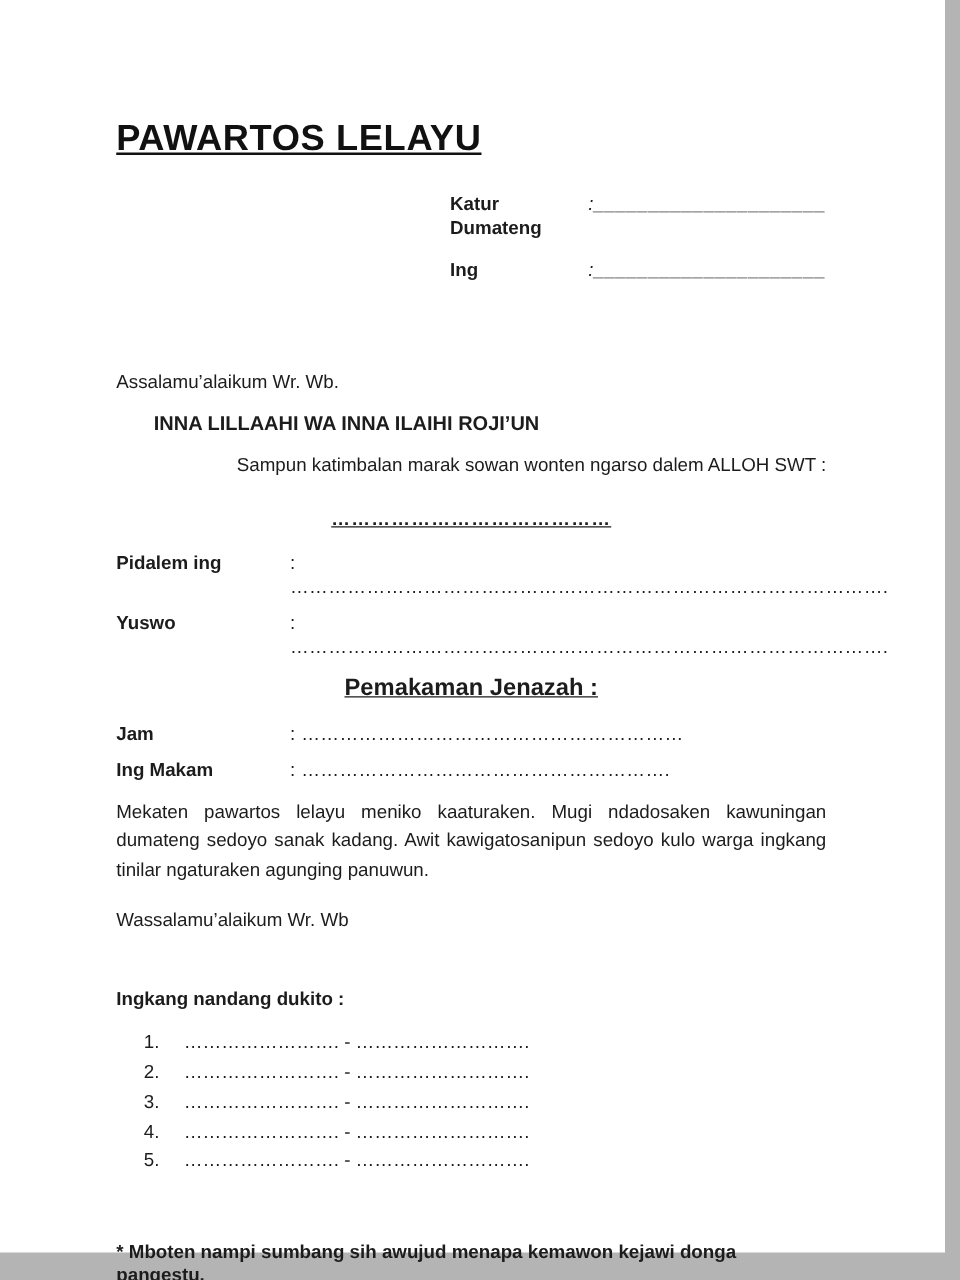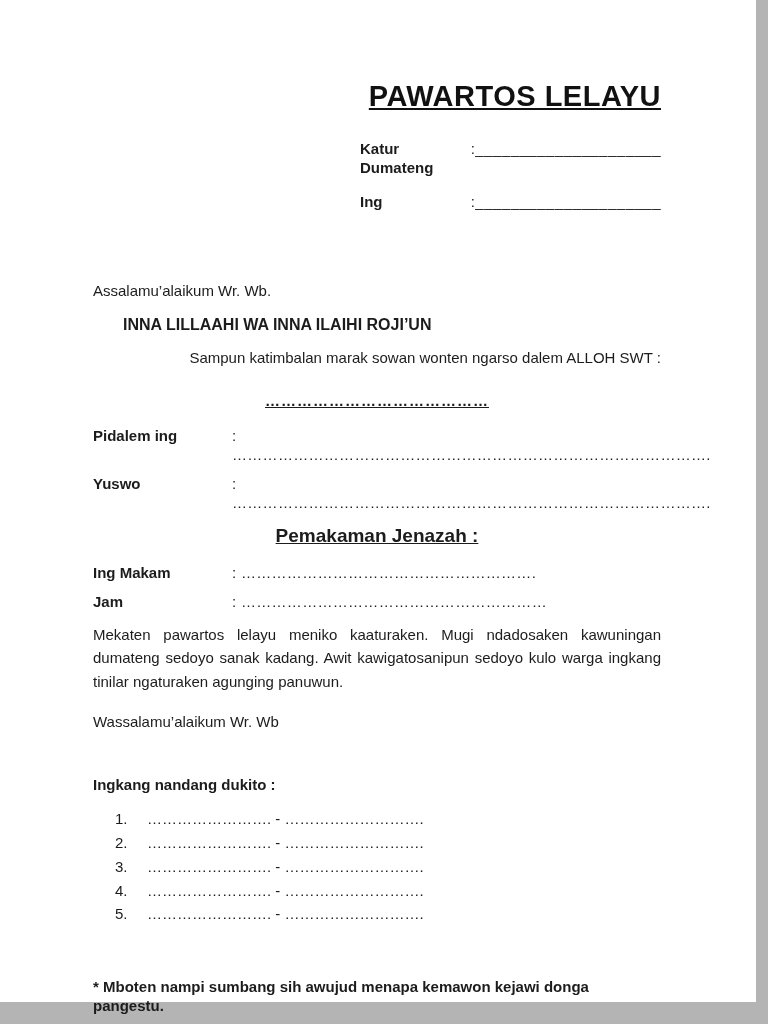--- a/index.html
+++ b/index.html
@@ -21,22 +21,22 @@
     width: 756px;
     height: 1002px;
     background: #ffffff;
     box-sizing: border-box;
     padding: 78px 95px 0 93px;
     color: #1c1c1c;
     font-size: 15px;
     line-height: 1.25;
   }
   .doc-title {
-    margin: 0 0 26px 0;
-    text-align: right;
+    margin: 15px 0 26px 0;
+    text-align: left;
     font-size: 29px;
     font-weight: bold;
     letter-spacing: 0.5px;
     text-decoration: underline;
     color: #111;
   }
   .header-fields {
     margin-left: 267px;
   }
   .header-field-row {
@@ -45,20 +45,21 @@
   }
   .header-field-row .hf-label {
     display: inline-block;
     width: 150px;
     font-weight: bold;
     font-size: 15px;
   }
   .header-field-row .hf-value {
     font-size: 15px;
     letter-spacing: 0.5px;
+    font-style: italic;
   }
   .salutation-open {
     margin-top: 70px;
   }
   .heading-arabic {
     margin-top: 15px;
     font-weight: bold;
     font-size: 16px;
     margin-left: 30px;
   }
@@ -164,27 +165,27 @@
       <div class="field-row">
         <span class="f-label">Yuswo</span>
         <span class="f-value">: ………………………………………………………………………………….</span>
       </div>
     </div>
 
     <div class="section-heading">Pemakaman Jenazah :</div>
 
     <div class="field-rows">
       <div class="field-row">
+        <span class="f-label">Jam</span>
+        <span class="f-value">: ……………………………………………………</span>
+      </div>
+      <div class="field-row">
         <span class="f-label">Ing Makam</span>
         <span class="f-value">: ………………………………………………….</span>
       </div>
-      <div class="field-row">
-        <span class="f-label">Jam</span>
-        <span class="f-value">: ……………………………………………………</span>
-      </div>
     </div>
 
     <div class="closing-paragraph">Mekaten pawartos lelayu meniko kaaturaken. Mugi ndadosaken kawuningan dumateng sedoyo sanak kadang. Awit kawigatosanipun sedoyo kulo warga ingkang tinilar ngaturaken agunging panuwun.</div>
 
     <div class="salutation-close">Wassalamu’alaikum Wr. Wb</div>
 
     <div class="mourners-heading">Ingkang nandang dukito :</div>
 
     <div class="mourners-list">
       <div class="mourner-item">

